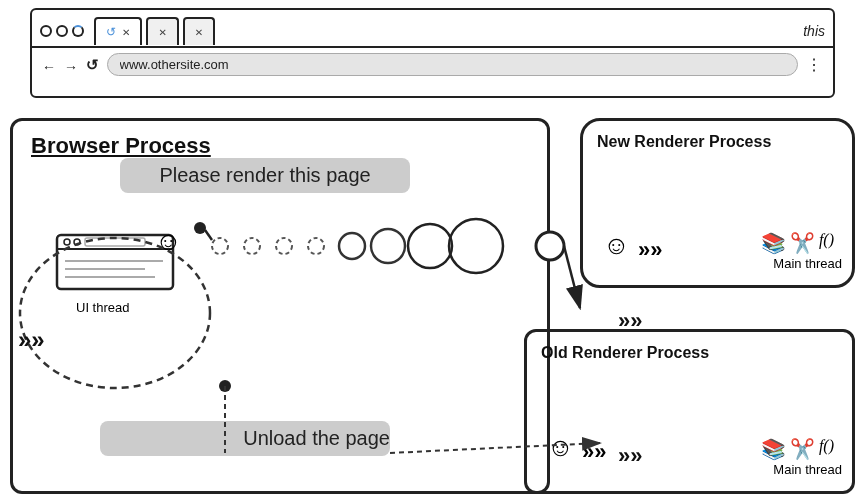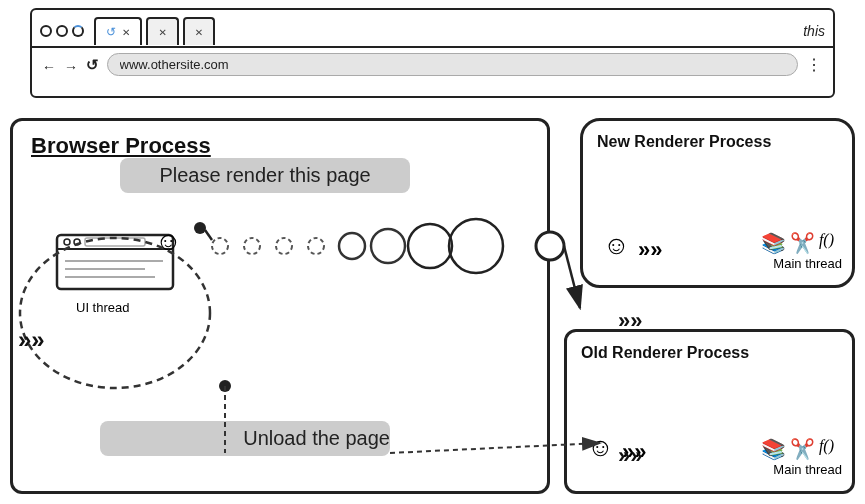--- a/index.html
+++ b/index.html
@@ -150,21 +150,21 @@
       font-size: 16px;
       font-weight: bold;
       color: #111;
     }
 
     
     .old-renderer-box {
       position: absolute;
       bottom: 10px;
       right: 10px;
-      width: 291px;
+      width: 331px;
       height: 165px;
       border: 3px solid #222;
       border-radius: 12px;
     }
     .old-renderer-label {
       position: absolute;
       top: 12px;
       left: 14px;
       font-size: 16px;
       font-weight: bold;

